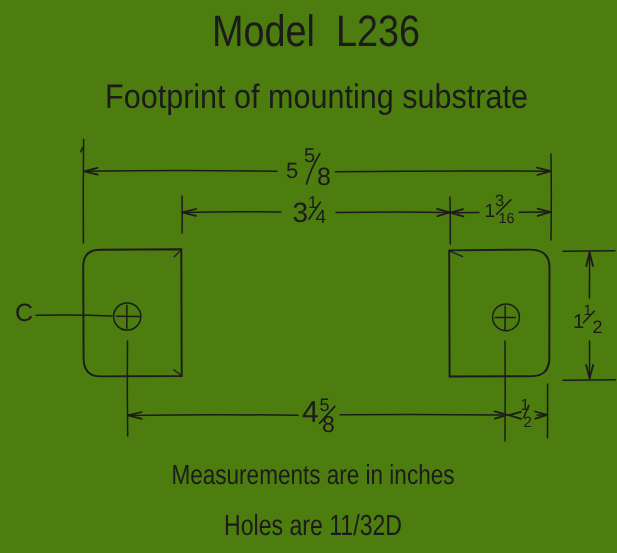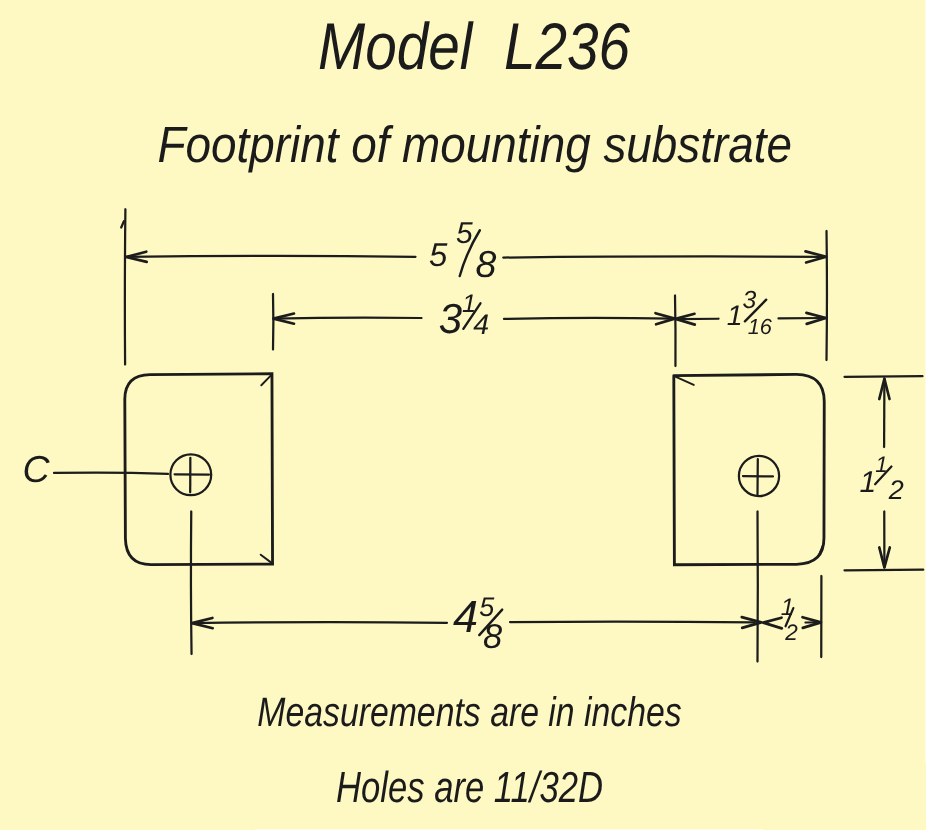--- a/index.html
+++ b/index.html
@@ -1,17 +1,17 @@
 <!DOCTYPE html>
 <html><head>
 <meta charset="utf-8">
 <style>
   html,body{margin:0;padding:0;background:#ffffff;}
-  .page{position:relative;width:617px;height:553px;background:#fef9c3;overflow:hidden;
-        font-family:"Liberation Sans", sans-serif;-webkit-font-smoothing:antialiased;text-rendering:geometricPrecision;font-style:italic;}
+  .page{position:relative;width:617px;height:553px;background:#4d7c0f;overflow:hidden;
+        font-family:"Liberation Sans", sans-serif;-webkit-font-smoothing:antialiased;text-rendering:geometricPrecision;}
   svg{position:absolute;left:0;top:0;}
   text{fill:#1b1b1b;}
 </style>
 </head>
 <body>
 <div class="page">
 <svg width="617" height="553" viewBox="0 0 617 553">
   <g id="typed" font-family="Liberation Sans, sans-serif">
     <text x="316" y="46.3" font-size="44" text-anchor="middle" textLength="208" lengthAdjust="spacingAndGlyphs">Model&nbsp;&nbsp;L236</text>
     <text x="316.5" y="107.8" font-size="34" text-anchor="middle" textLength="423" lengthAdjust="spacingAndGlyphs">Footprint of mounting substrate</text>

